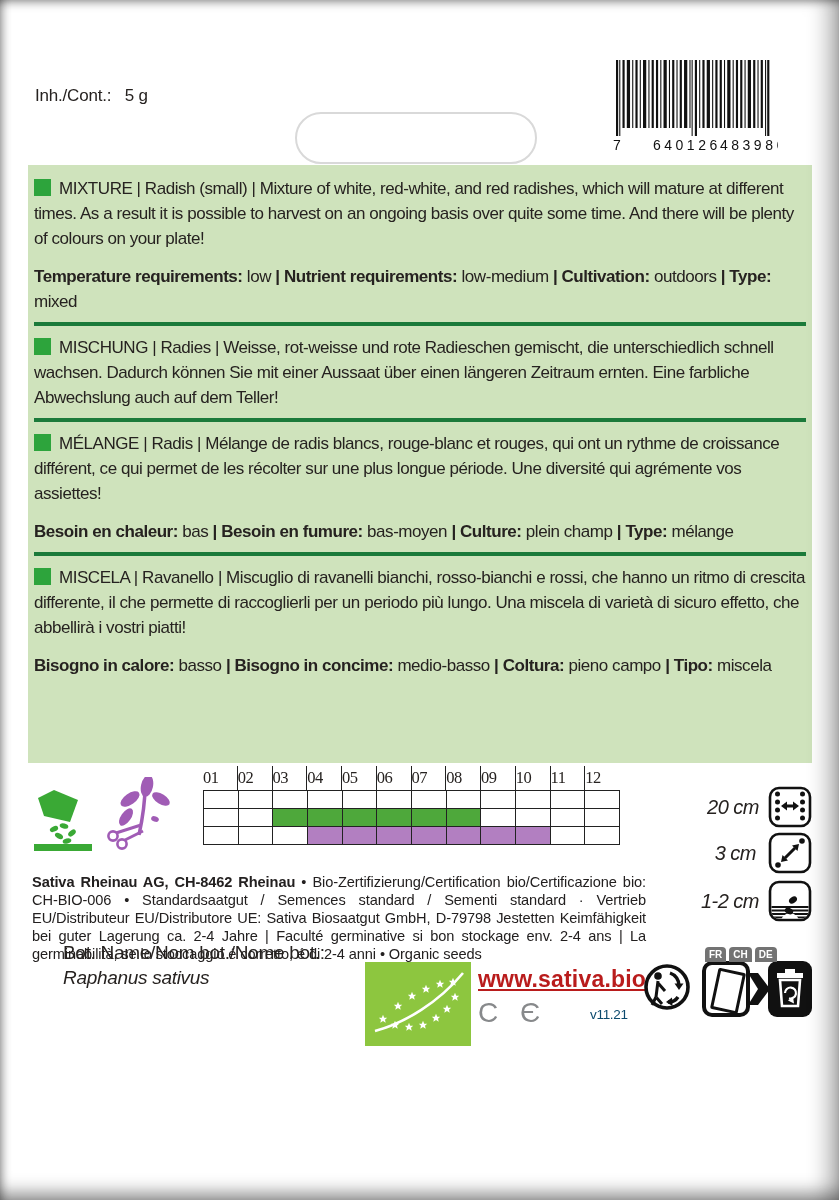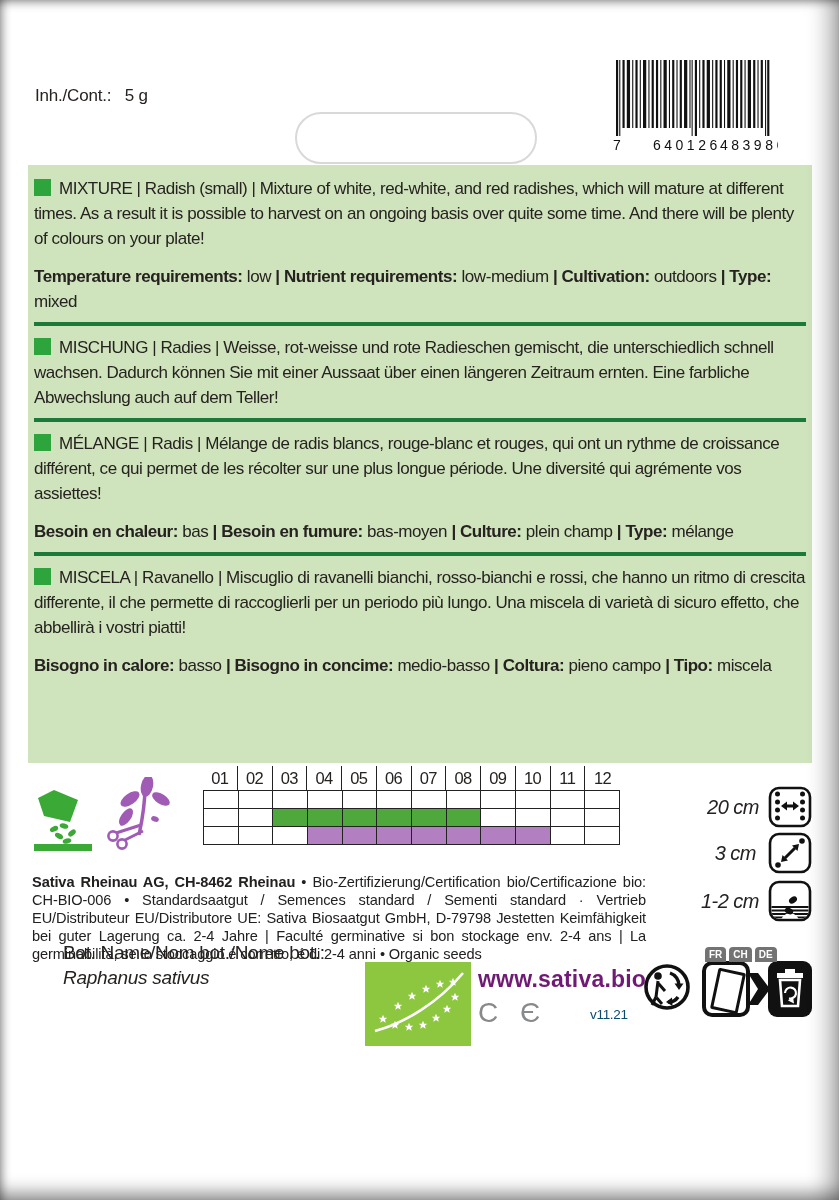--- a/index.html
+++ b/index.html
@@ -22,36 +22,36 @@
   .sec{font-size:17px;line-height:25px;letter-spacing:-0.45px;}
   .sec p{margin:0;}
   .sec .spec{margin-top:13px;}
   .bullet{display:inline-block;width:17px;height:17px;background:#2da43c;margin-right:8px;vertical-align:-2px;}
   .rule{height:4px;background:#1b7a3a;margin:8px 0 9px 0;}
   
   .legend-sow{position:absolute;left:33px;top:789px;}
   .legend-harvest{position:absolute;left:99px;top:777px;}
   .cal{position:absolute;left:203px;top:766px;width:417px;}
   .cal-months{display:grid;grid-template-columns:repeat(12,1fr);border-bottom:1.6px solid #222;}
-  .cal-month{text-align:center;font-size:16.5px;line-height:24px;border-right:1.4px solid #222;letter-spacing:-0.5px;}
+  .cal-month{font-size:16.5px;line-height:24px;border-right:1.4px solid #222;letter-spacing:-0.5px;font-family:Liberation Serif, serif;}
   .cal-month:last-child{border-right:none;}
   .cal-grid{display:grid;grid-template-columns:repeat(12,1fr);grid-auto-rows:18px;border-left:1.4px solid #222;}
   .cal-cell{border-right:1.4px solid #222;border-bottom:1.4px solid #222;}
   
   .space-item{position:absolute;left:652px;width:160px;display:flex;align-items:center;justify-content:flex-end;gap:9px;font-style:italic;}
   .space-label{font-size:20px;letter-spacing:-0.5px;white-space:nowrap;}
   .sq-icon{flex:0 0 auto;}
   
   .company{position:absolute;left:32px;top:858px;width:614px;font-size:14.6px;line-height:18.2px;
            text-align:justify;letter-spacing:-0.1px;color:#232020;}
   
   .bot{position:absolute;left:63px;top:940px;font-size:19px;line-height:25px;letter-spacing:-0.3px;}
   .bot .lat{font-style:italic;}
   .eu-logo{position:absolute;left:365px;top:962px;}
-  .site{position:absolute;left:478px;top:966px;font-size:23px;font-weight:bold;color:#701a75;letter-spacing:0.2px;}
+  .site{position:absolute;left:478px;top:966px;font-size:23px;font-weight:bold;color:#b91c1c;letter-spacing:0.2px;text-decoration:underline;}
   .ce{position:absolute;left:478px;top:997px;font-size:28px;color:#87898b;letter-spacing:7px;font-weight:500;}
   .ver{position:absolute;left:590px;top:1007px;font-size:13.5px;color:#0c4a6e;letter-spacing:-0.3px;}
   .triman{position:absolute;left:643px;top:959px;}
   
   .disposal{position:absolute;left:702px;top:947px;width:112px;height:70px;}
   .disposal .tabs{position:absolute;left:3px;top:0;display:flex;gap:3px;z-index:2;}
   .disposal .tab{background:#737373;color:#fff;font-size:10px;font-weight:bold;line-height:15px;
                  padding:0 4px;border-radius:4px 4px 0 0;}
   .disposal .body{position:absolute;left:0;top:14px;width:112px;height:56px;display:flex;}
   .disposal .paperbox{width:40px;height:48px;border:4px solid #111;border-radius:10px;background:#fff;

